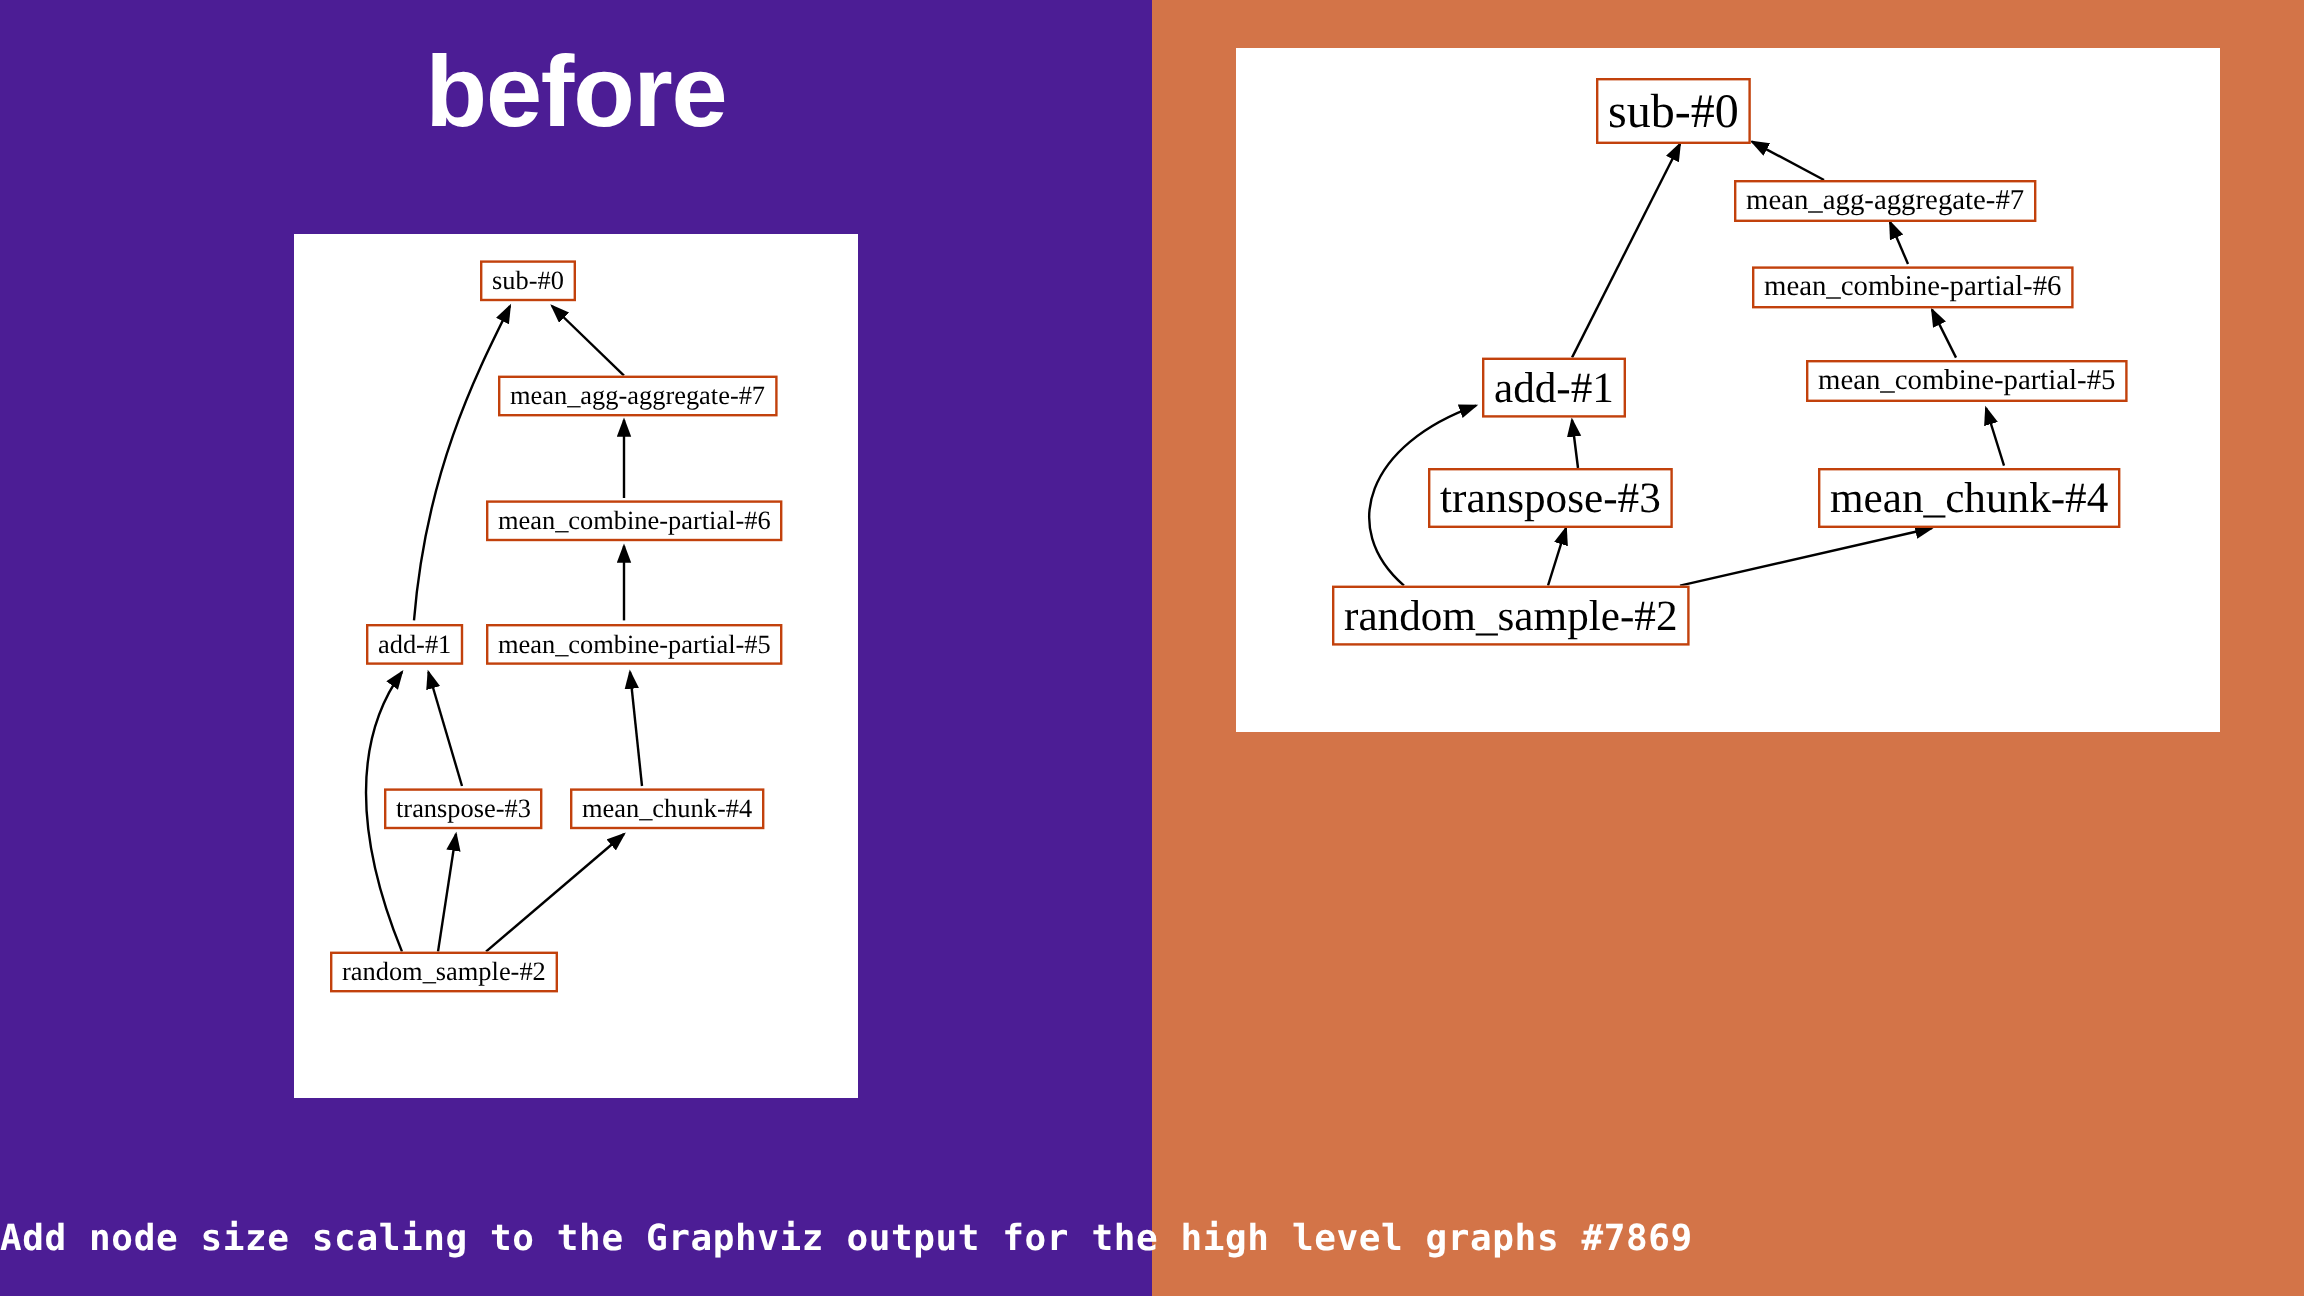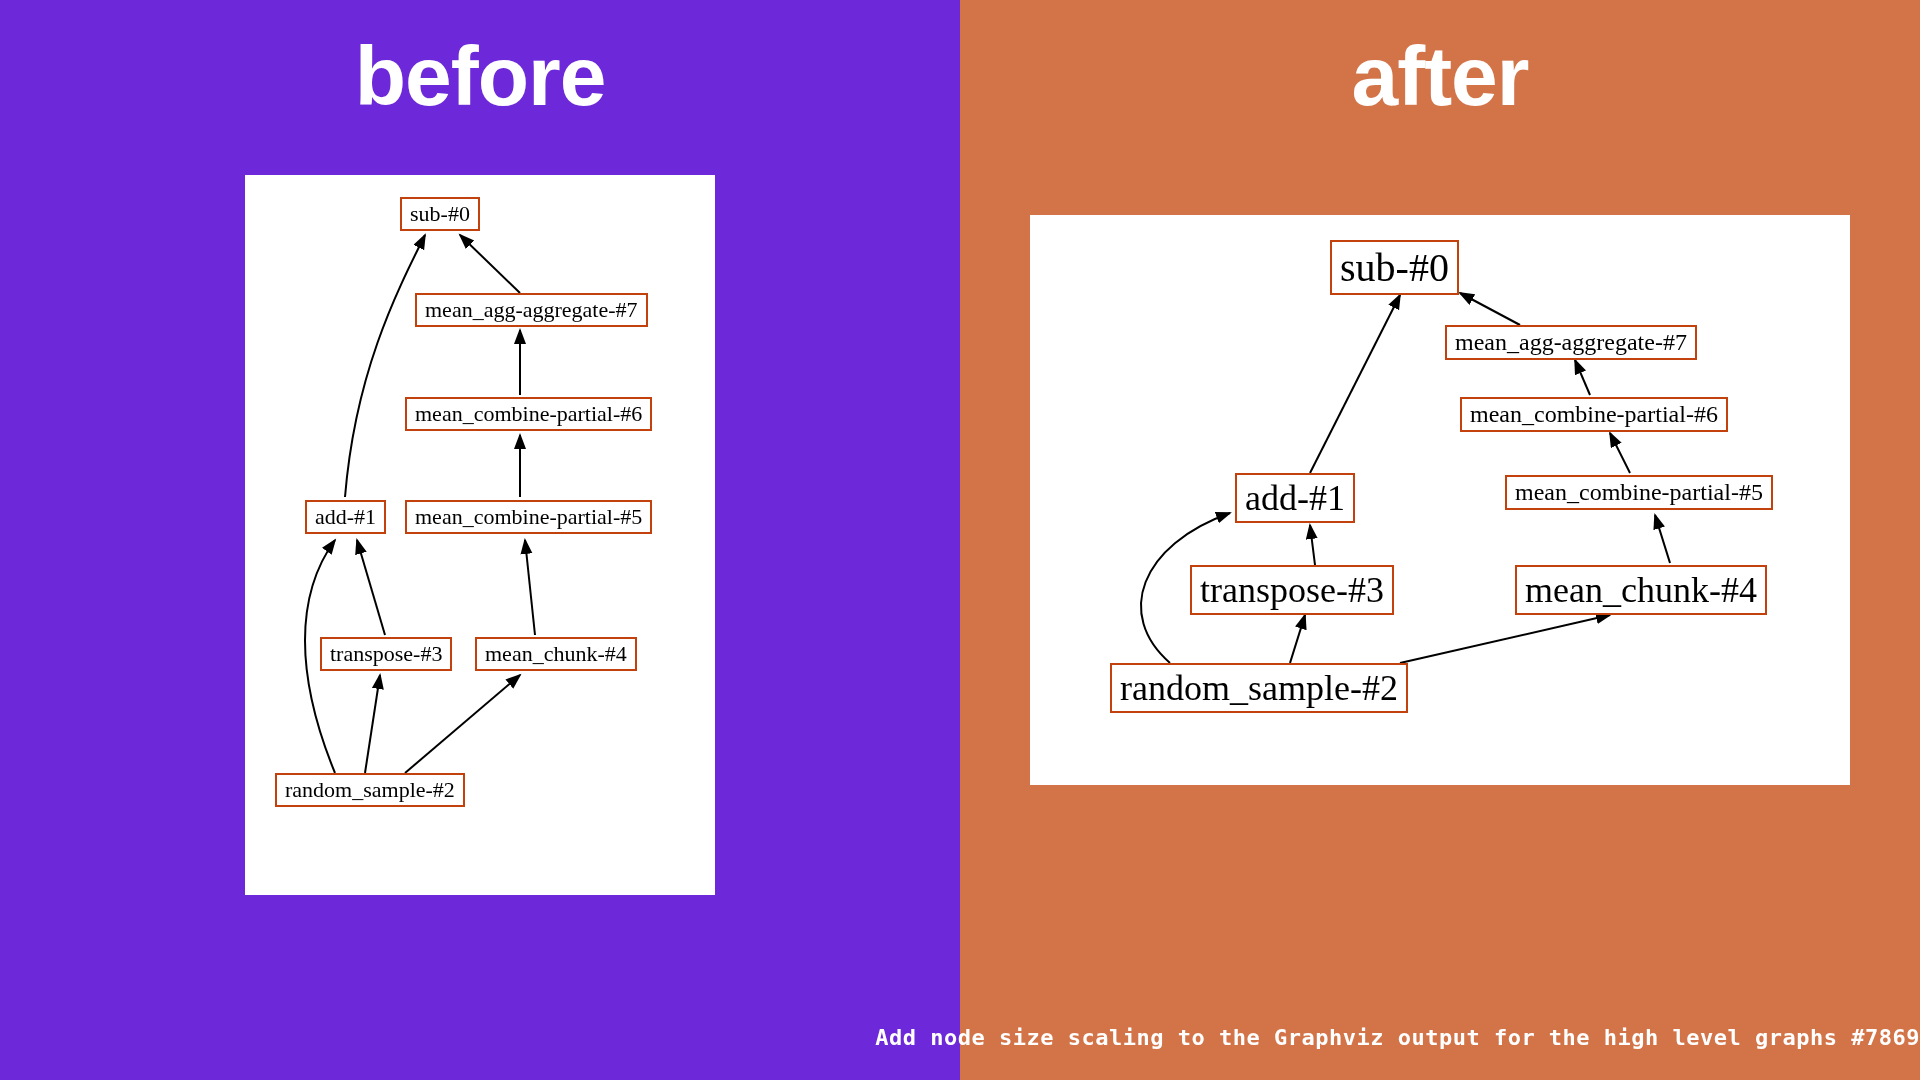--- a/index.html
+++ b/index.html
@@ -11,21 +11,21 @@
     font-family: -apple-system, Helvetica, Arial, sans-serif;
     position: relative;
   }
   .panel {
     width: 50%;
     height: 100%;
     display: flex;
     flex-direction: column;
     align-items: center;
   }
-  .panel.left { background: #6d28d9; }
+  .panel.left { background: #4c1d95; gap: 20px; }
   .panel.right { background: #d37448; }
   .title {
     font-size: 84px;
     font-weight: 700;
     color: #fff;
     margin-top: 28px;
     margin-bottom: 50px;
     letter-spacing: -1px;
   }
   .graph-box {
@@ -39,24 +39,24 @@
   .graph-box.right-graph {
     width: 820px;
     height: 570px;
     margin-top: 40px;
   }
   .caption {
     position: absolute;
     bottom: 30px;
     left: 0;
     width: 100%;
-    text-align: right;
+    text-align: left;
     font-family: "Menlo", "Consolas", monospace;
     font-weight: 700;
-    font-size: 22px;
+    font-size: 30px;
     color: #fff;
     letter-spacing: 0.5px;
   }
   .node {
     position: absolute;
     border: 2px solid #c2410c;
     background: #fff;
     font-family: "Times New Roman", serif;
     display: flex;
     align-items: center;
@@ -108,21 +108,20 @@
     <div class="node" style="left:160px;top:222px;font-size:22px;">mean_combine-partial-#6</div>
     <div class="node" style="left:60px;top:325px;font-size:22px;">add-#1</div>
     <div class="node" style="left:160px;top:325px;font-size:22px;">mean_combine-partial-#5</div>
     <div class="node" style="left:75px;top:462px;font-size:22px;">transpose-#3</div>
     <div class="node" style="left:230px;top:462px;font-size:22px;">mean_chunk-#4</div>
     <div class="node" style="left:30px;top:598px;font-size:22px;">random_sample-#2</div>
   </div>
 </div>
 
 <div class="panel right">
-  <div class="title">after</div>
   <div class="graph-box right-graph">
     <svg class="arrows" viewBox="0 0 820 570">
       <defs>
         <marker id="ah2" markerWidth="10" markerHeight="10" refX="7" refY="3" orient="auto">
           <path d="M0,0 L8,3 L0,6 Z" fill="#000"></path>
         </marker>
       </defs>
 
       <line x1="490" y1="110" x2="430" y2="78" stroke="#000" stroke-width="2" marker-end="url(#ah2)"></line>
 

